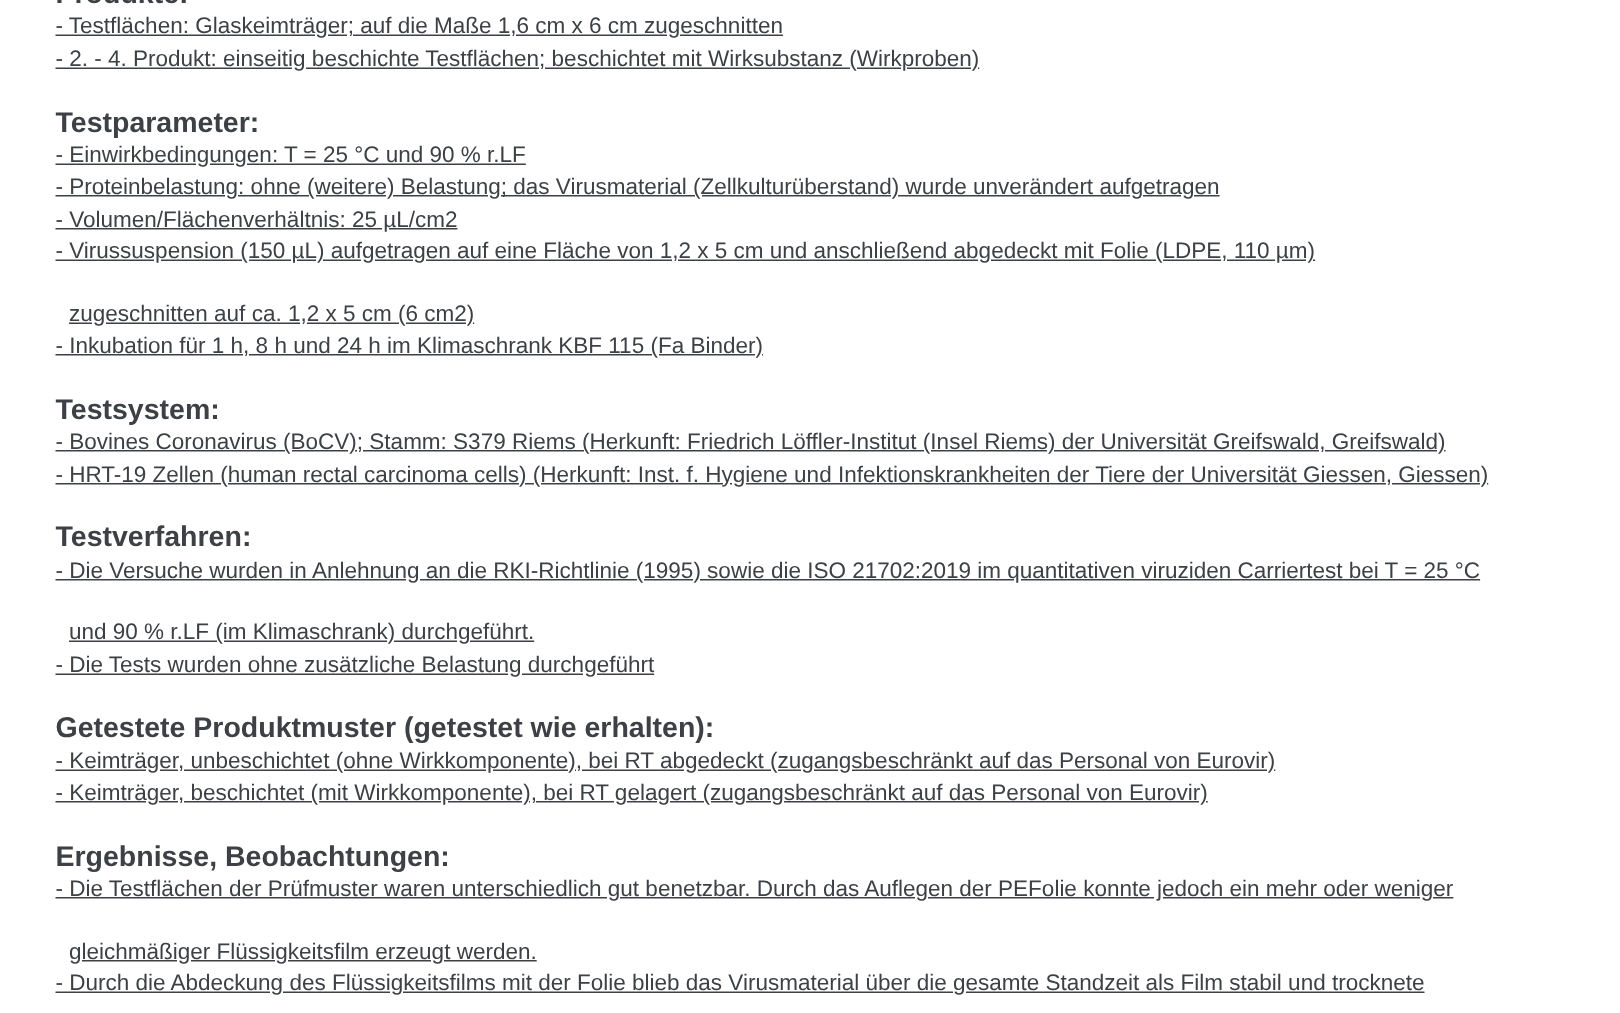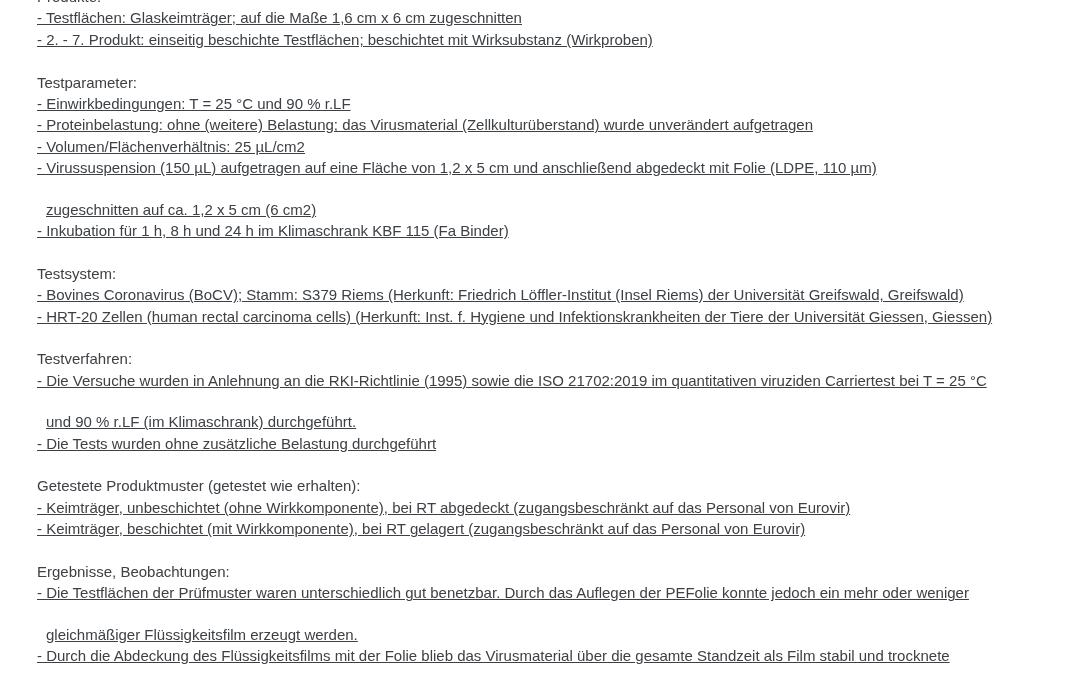--- a/index.html
+++ b/index.html
@@ -19,40 +19,40 @@
   main {
     
     margin-top: -14px;
     padding-left: 37px;
     padding-right: 28px;
   }
   .section:not(:first-child) {
     margin-top: 21.4px; 
   }
   .section-title {
-    font-weight: normal;
+    font-weight: bold;
     margin: 0;
-    font-size: 15px;
+    font-size: 19px;
     line-height: 21.4px;
   }
   .item { margin: 0; }
   .line { white-space: nowrap; text-decoration: underline; }
   .line.cont { padding-left: 9px; margin-top: 20px; } 
 </style>
 </head>
 <body>
 
 <main>
     <section class="section">
       <h3 class="section-title">Produkte:</h3>
       <div class="item">
         <div class="line">- Testflächen: Glaskeimträger; auf die Maße 1,6 cm x 6 cm zugeschnitten</div>
       </div>
       <div class="item">
-        <div class="line">- 2. - 7. Produkt: einseitig beschichte Testflächen; beschichtet mit Wirksubstanz (Wirkproben)</div>
+        <div class="line">- 2. - 4. Produkt: einseitig beschichte Testflächen; beschichtet mit Wirksubstanz (Wirkproben)</div>
       </div>
     </section>
     <section class="section">
       <h3 class="section-title">Testparameter:</h3>
       <div class="item">
         <div class="line">- Einwirkbedingungen: T = 25 °C und 90 % r.LF</div>
       </div>
       <div class="item">
         <div class="line">- Proteinbelastung: ohne (weitere) Belastung; das Virusmaterial (Zellkulturüberstand) wurde unverändert aufgetragen</div>
       </div>
@@ -66,21 +66,21 @@
       <div class="item">
         <div class="line">- Inkubation für 1 h, 8 h und 24 h im Klimaschrank KBF 115 (Fa Binder)</div>
       </div>
     </section>
     <section class="section">
       <h3 class="section-title">Testsystem:</h3>
       <div class="item">
         <div class="line">- Bovines Coronavirus (BoCV); Stamm: S379 Riems (Herkunft: Friedrich Löffler-Institut (Insel Riems) der Universität Greifswald, Greifswald)</div>
       </div>
       <div class="item">
-        <div class="line">- HRT-20 Zellen (human rectal carcinoma cells) (Herkunft: Inst. f. Hygiene und Infektionskrankheiten der Tiere der Universität Giessen, Giessen)</div>
+        <div class="line">- HRT-19 Zellen (human rectal carcinoma cells) (Herkunft: Inst. f. Hygiene und Infektionskrankheiten der Tiere der Universität Giessen, Giessen)</div>
       </div>
     </section>
     <section class="section">
       <h3 class="section-title">Testverfahren:</h3>
       <div class="item">
         <div class="line">- Die Versuche wurden in Anlehnung an die RKI-Richtlinie (1995) sowie die ISO 21702:2019 im quantitativen viruziden Carriertest bei T = 25 °C</div>
         <div class="line cont">und 90 % r.LF (im Klimaschrank) durchgeführt.</div>
       </div>
       <div class="item">
         <div class="line">- Die Tests wurden ohne zusätzliche Belastung durchgeführt</div>

